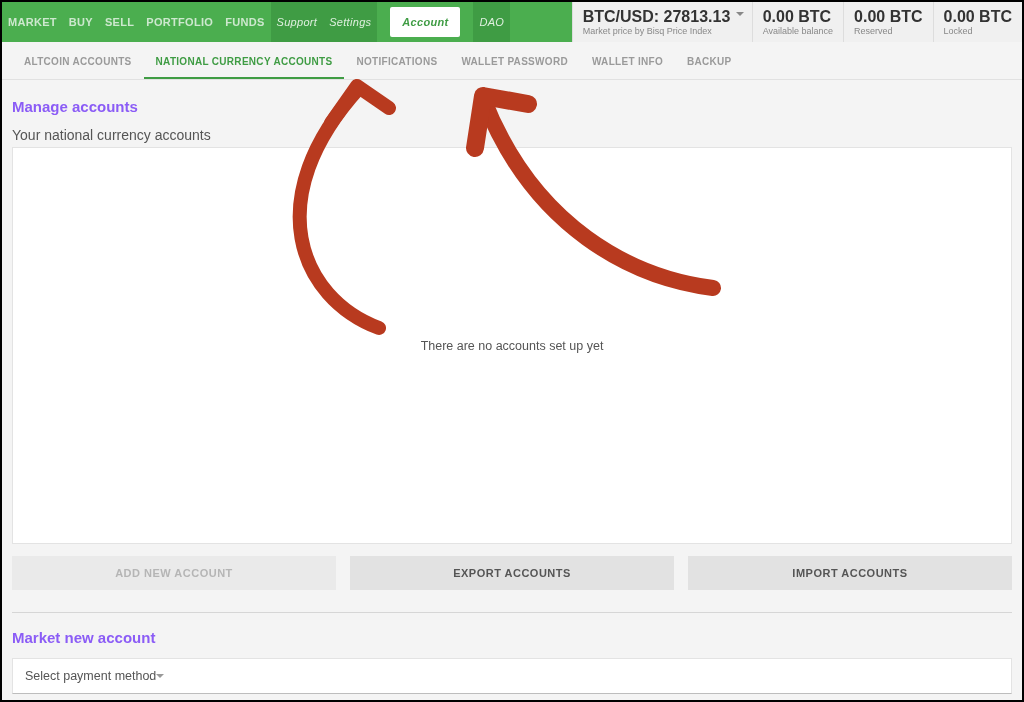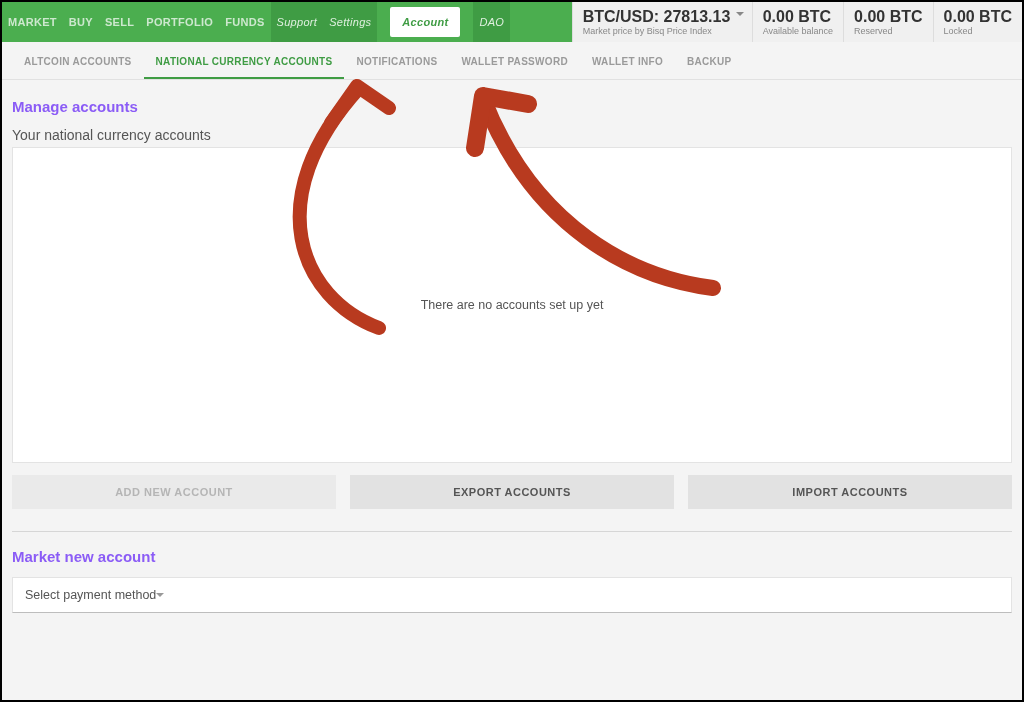--- a/index.html
+++ b/index.html
@@ -79,21 +79,21 @@
     letter-spacing: .3px;
     cursor: pointer;
     border-bottom: 2px solid transparent;
   }
   .subtab.active { color: #3f9c44; border-bottom-color: #3f9c44; }
   .content { padding: 12px 10px 0; }
   .section-title { font-size: 15px; font-weight: 700; color: #8b5cf6; margin: 6px 0 12px; }
   .field-label { font-size: 14px; color: #555; margin-bottom: 4px; }
   .accounts-panel {
     background: #fff;
-    height: 316px;
+    height: 397px;
     border: 1px solid #e3e3e3;
     display: flex;
     align-items: center;
     justify-content: center;
     position: relative;
   }
   .empty-msg { font-size: 12.5px; color: #555; }
   .btn-row { display: flex; gap: 14px; margin-top: 12px; }
   .btn {
     flex: 1;

